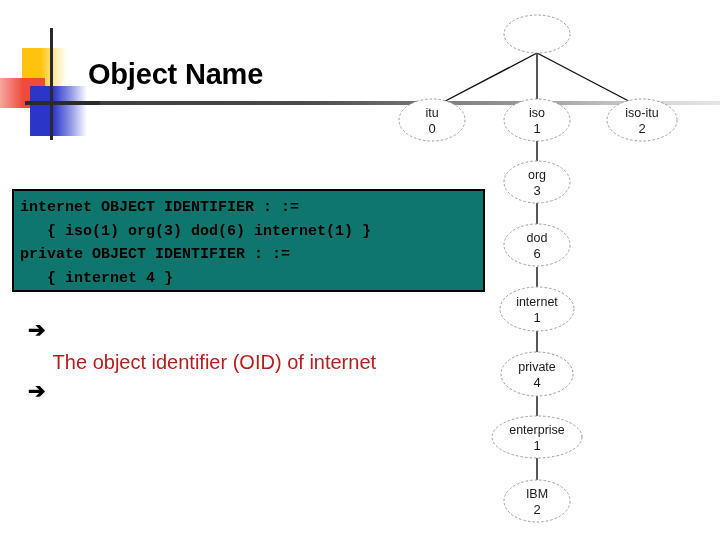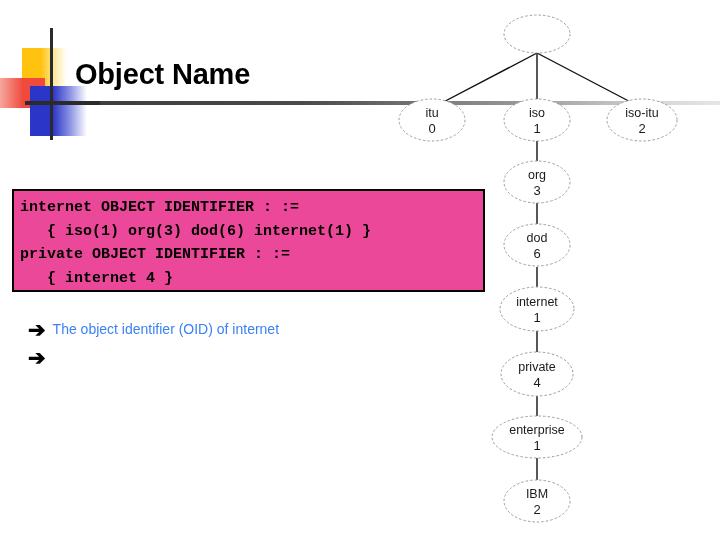--- a/index.html
+++ b/index.html
@@ -75,39 +75,39 @@
     left: 25px;
     top: 101px;
     width: 75px;
     height: 4px;
     background: #2b2b2b;
   }
 
   
   #page-title {
     position: absolute;
-    left: 75px;
+    left: 88px;
     top: 58px;
     font-size: 29px;
     font-weight: bold;
     color: #000000;
     letter-spacing: -0.2px;
     white-space: nowrap;
   }
 
   
   #code-box {
     position: absolute;
     left: 12px;
     top: 189px;
     width: 473px;
     height: 103px;
     border: 2px solid #000000;
     box-sizing: border-box;
-    background: #ec4899;
+    background: #0f766e;
   }
   #code-box pre {
     margin: 0;
     padding: 5px 0 0 6px;
     font-family: "Liberation Mono", "DejaVu Sans Mono", monospace;
     font-size: 15px;
     font-weight: bold;
     line-height: 23.5px;
     color: #000000;
     white-space: pre;
@@ -127,23 +127,24 @@
   }
   .bullet-arrow {
     font-size: 21px;
     line-height: 27px;
     color: #000000;
     font-weight: bold;
     padding-right: 7px;
     flex: 0 0 auto;
   }
   .bullet-text {
-    font-size: 14px;
+    font-size: 20px;
     line-height: 27px;
-    color: #3b82f6;
+    color: #b91c1c;
+    margin-top: 33px;
   }
   .bullet-text .cont {
     display: block;
     padding-left: 14px;
   }
 
   
   #oid-tree {
     position: absolute;
     left: 380px;

